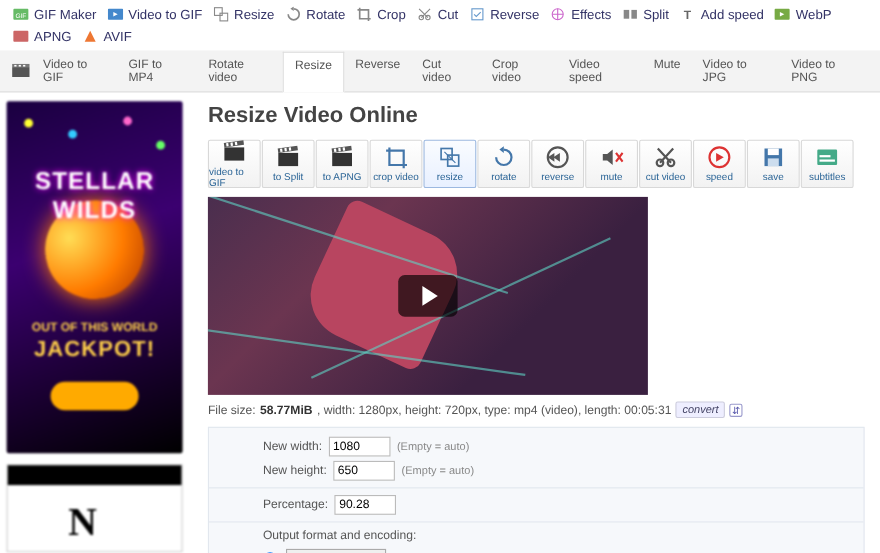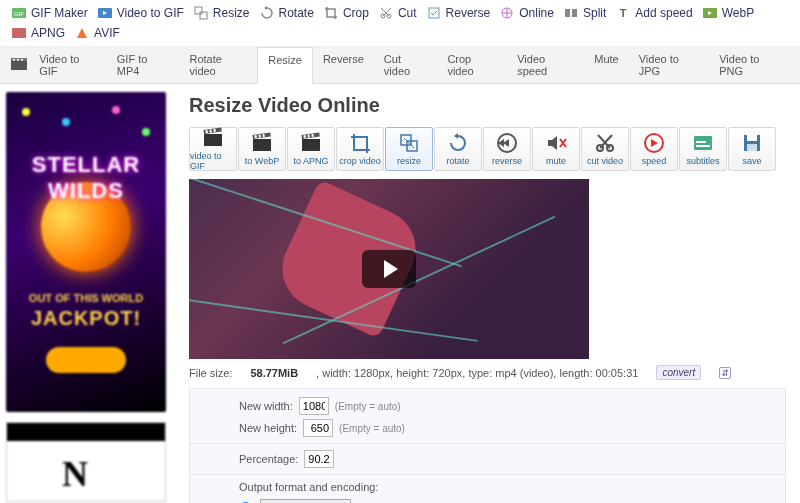--- a/index.html
+++ b/index.html
@@ -30,27 +30,27 @@
 .toolbar { display:flex; gap:1px; margin-bottom:8px; }
 .tbtn { width:48px; height:44px; border:1px solid #d8d8d8; background:linear-gradient(#fff,#f2f2f2); display:flex; flex-direction:column; align-items:center; justify-content:center; cursor:pointer; font-size:9px; color:#2a6496; gap:2px; border-radius:2px; }
 .tbtn.active { background:linear-gradient(#fafcff,#e8f0ff); border-color:#9cb8e0; }
 .tbtn .ic { width:22px; height:22px; display:flex; align-items:center; justify-content:center; }
 .video { width:400px; height:180px; background:linear-gradient(135deg,#4a2e4e 0%, #6b3550 30%, #3a2040 70%); position:relative; overflow:hidden; margin-bottom:6px; }
 .video .shape1 { position:absolute; width:120px;height:120px; background:#b84560; top:20px; left:100px; transform:rotate(25deg); border-radius:10px 40px 10px 40px; }
 .video .line { position:absolute; width:300px; height:2px; background:#5fd4c4; opacity:.6; }
 .video .l1{top:40px;left:-20px;transform:rotate(18deg);} .video .l2{top:100px;left:80px;transform:rotate(-25deg);} .video .l3{top:140px;left:-10px;transform:rotate(8deg);}
 .video .play { position:absolute; left:50%; top:50%; width:54px; height:38px; margin-left:-27px; margin-top:-19px; background:rgba(0,0,0,.65); border-radius:6px; display:flex; align-items:center; justify-content:center; }
 .video .play::after { content:""; border-left:14px solid #fff; border-top:9px solid transparent; border-bottom:9px solid transparent; margin-left:3px; }
-.meta { font-size:11px; color:#555; margin-bottom:8px; display:flex; align-items:center; gap:18px; }
+.meta { font-size:11px; color:#555; margin-bottom:8px; display:flex; align-items:center; gap:4px; }
 .meta b { color:#333; }
 .meta .cvt { background:#eef; border:1px solid #ccd; padding:1px 5px; font-size:10px; color:#446; cursor:pointer; border-radius:2px;font-style:italic; }
 .meta .cvt-icon { width:12px; height:12px; border:1px solid #99c; display:inline-flex; align-items:center; justify-content:center; font-size:9px; color:#55a; border-radius:2px; cursor:pointer; }
 .panel { background:#f6f8fb; border:1px solid #e2e7ee; padding:8px 10px; margin-bottom:8px; font-size:11px; color:#555; }
 .panel .row { display:flex; align-items:center; gap:6px; margin-bottom:4px;padding-left:39px; }
-.panel input[type=text] { width:30px; padding:2px 3px; border:1px solid #bbb; font-size:11px;text-align:right; }
+.panel input[type=text] { width:56px; padding:2px 3px; border:1px solid #bbb; font-size:11px; }
 .panel .hint { color:#888; font-size:10px; }
 .panel select { font-size:11px; padding:1px 2px; border:1px solid #aaa; }
 .panel input[type=radio] { margin-right:2px; }
 .panel hr { border:none; border-top:1px solid #e2e7ee; margin:6px -10px; }
 </style>
 </head>
 <body>
 
 <div class="topbar" id="topnav">
     <div class="titem">
@@ -100,21 +100,21 @@
           <rect x="2" y="2" width="10" height="10" fill="none" stroke="#69c"></rect>
           <path d="M4 7l2 2 4-4" stroke="#69c" fill="none"></path>
         </svg></span>
       <span>Reverse</span>
     </div>
     <div class="titem">
       <span class="ticon"><svg width="14" height="14" viewBox="0 0 14 14">
           <circle cx="7" cy="7" r="5" fill="none" stroke="#c6c"></circle>
           <path d="M7 2v10M2 7h10" stroke="#c6c"></path>
         </svg></span>
-      <span>Online</span>
+      <span>Effects</span>
     </div>
     <div class="titem">
       <span class="ticon"><svg width="14" height="14" viewBox="0 0 14 14">
           <rect x="1" y="3" width="5" height="8" fill="#888"></rect>
           <rect x="8" y="3" width="5" height="8" fill="#888"></rect>
         </svg></span>
       <span>Split</span>
     </div>
     <div class="titem">
       <span class="ticon"><svg width="14" height="14" viewBox="0 0 14 14">
@@ -206,21 +206,21 @@
         <div class="tbtn">
           <span class="ic">
             <svg width="22" height="22" viewBox="0 0 22 22">
               <rect x="2" y="7" width="18" height="12" fill="#333"></rect>
               <rect x="2" y="3" width="18" height="4" fill="#555" transform="rotate(-8 2 7)"></rect>
               <rect x="4" y="3.5" width="2" height="3" fill="#fff" transform="rotate(-8 2 7)"></rect>
               <rect x="8" y="3.5" width="2" height="3" fill="#fff" transform="rotate(-8 2 7)"></rect>
               <rect x="12" y="3.5" width="2" height="3" fill="#fff" transform="rotate(-8 2 7)"></rect>
             </svg>
           </span>
-          <span>to WebP</span>
+          <span>to Split</span>
         </div>
         <div class="tbtn">
           <span class="ic">
             <svg width="22" height="22" viewBox="0 0 22 22">
               <rect x="2" y="7" width="18" height="12" fill="#333"></rect>
               <rect x="2" y="3" width="18" height="4" fill="#555" transform="rotate(-8 2 7)"></rect>
               <rect x="4" y="3.5" width="2" height="3" fill="#fff" transform="rotate(-8 2 7)"></rect>
               <rect x="8" y="3.5" width="2" height="3" fill="#fff" transform="rotate(-8 2 7)"></rect>
               <rect x="12" y="3.5" width="2" height="3" fill="#fff" transform="rotate(-8 2 7)"></rect>
             </svg>
@@ -288,36 +288,36 @@
             <svg width="22" height="22" viewBox="0 0 22 22">
               <circle cx="11" cy="11" r="9" fill="none" stroke="#d33" stroke-width="2"></circle>
               <polygon points="8,7 8,15 15,11" fill="#d33"></polygon>
             </svg>
           </span>
           <span>speed</span>
         </div>
         <div class="tbtn">
           <span class="ic">
             <svg width="22" height="22" viewBox="0 0 22 22">
+              <rect x="3" y="3" width="16" height="16" fill="#47a"></rect>
+              <rect x="6" y="3" width="10" height="6" fill="#fff"></rect>
+              <rect x="6" y="12" width="10" height="7" fill="#cde"></rect>
+            </svg>
+          </span>
+          <span>save</span>
+        </div>
+        <div class="tbtn">
+          <span class="ic">
+            <svg width="22" height="22" viewBox="0 0 22 22">
               <rect x="2" y="4" width="18" height="14" rx="1" fill="#4a8"></rect>
               <rect x="4" y="13" width="14" height="2" fill="#fff"></rect>
               <rect x="4" y="9" width="10" height="2" fill="#fff"></rect>
             </svg>
           </span>
           <span>subtitles</span>
-        </div>
-        <div class="tbtn">
-          <span class="ic">
-            <svg width="22" height="22" viewBox="0 0 22 22">
-              <rect x="3" y="3" width="16" height="16" fill="#47a"></rect>
-              <rect x="6" y="3" width="10" height="6" fill="#fff"></rect>
-              <rect x="6" y="12" width="10" height="7" fill="#cde"></rect>
-            </svg>
-          </span>
-          <span>save</span>
         </div>
       </div>
 
     <div class="video">
       <div class="shape1"></div>
       <div class="line l1"></div>
         <div class="line l2"></div>
         <div class="line l3"></div>
       <div class="play"></div>
     </div>

